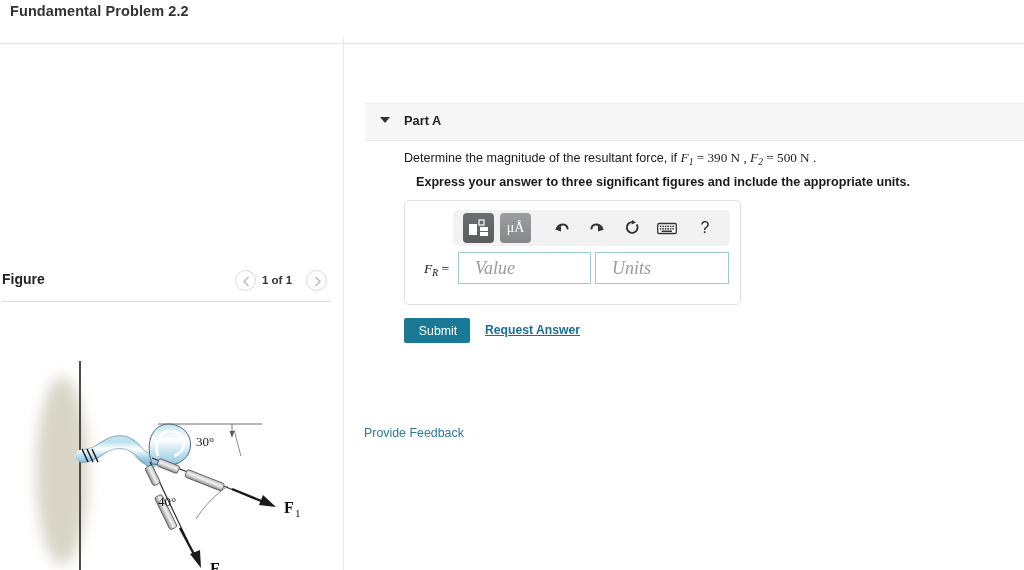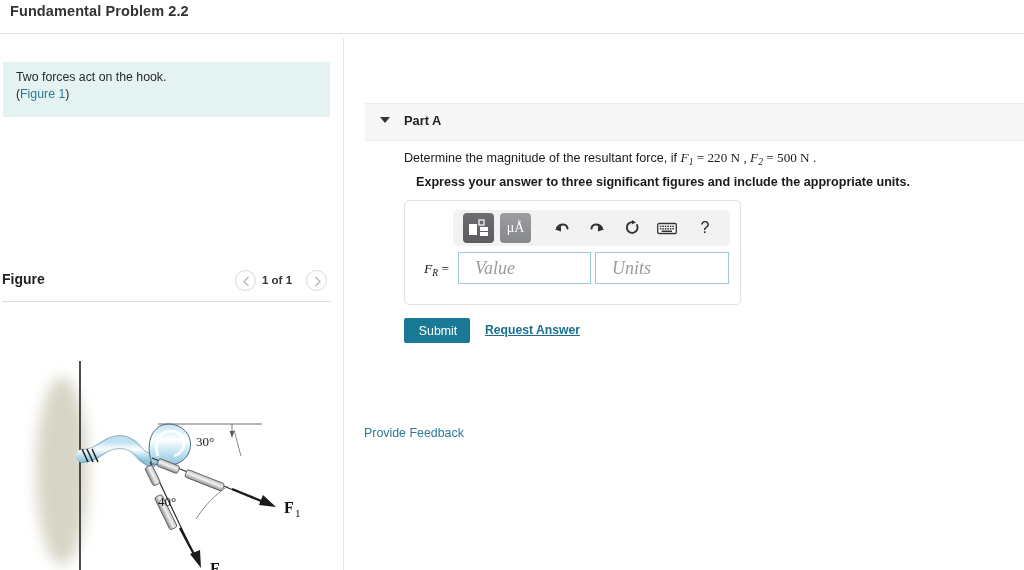--- a/index.html
+++ b/index.html
@@ -7,21 +7,21 @@
     margin: 0; padding: 0;
     width: 1024px; height: 570px;
     background: #ffffff;
     font-family: "Liberation Sans", sans-serif;
     overflow: hidden;
   }
   #root { position: relative; width: 1024px; height: 570px; }
 
   
   .page-header {
-    position: absolute; left: 0; top: 0; width: 1024px; height: 34px;
+    position: absolute; left: 0; top: 0; width: 1024px; height: 44px;
     border-bottom: 1px solid #e2e2e2; background: #fff;
   }
   .page-title {
     position: absolute; left: 10px; top: 3px;
     font-size: 14.5px; font-weight: bold; color: #333;
     letter-spacing: .1px;
   }
 
   
   .v-divider {
@@ -174,24 +174,20 @@
 <div id="root">
 
   <div class="page-header">
     <div class="page-title">Fundamental Problem 2.2</div>
   </div>
 
   <div class="v-divider"></div>
 
   <div class="left-col">
 
-    <div class="problem-box">
-      <div class="problem-text">Two forces act on the hook.</div>
-      <div class="figure-link-line"><span>(</span><a class="figure-link" href="#">Figure 1</a><span>)</span></div>
-    </div>
 
     <div class="figure-header">
       <div class="figure-label">Figure</div>
 
       <div class="nav-btn nav-prev">
         <svg width="11" height="13" viewBox="0 0 11 13">
           <polyline points="7.5,2 3,6.5 7.5,11" fill="none" stroke="#b9b9b9" stroke-width="1.4"></polyline>
         </svg>
       </div>
       <div class="nav-count">1 of 1</div>
@@ -275,21 +271,21 @@
       </svg>
     </div>
   </div>
 
   <div class="right-col">
 
     <div class="part-band"></div>
     <div class="part-caret"></div>
     <div class="part-title">Part A</div>
 
-    <div class="q-line"><span>Determine the magnitude of the resultant force, if </span><span class="mathv">F</span><span class="mathsub">1</span><span class="mathN"> = 220 N , </span><span class="mathv">F</span><span class="mathsub">2</span><span class="mathN"> = 500 N .</span></div>
+    <div class="q-line"><span>Determine the magnitude of the resultant force, if </span><span class="mathv">F</span><span class="mathsub">1</span><span class="mathN"> = 390 N , </span><span class="mathv">F</span><span class="mathsub">2</span><span class="mathN"> = 500 N .</span></div>
 
     <div class="q-strong">Express your answer to three significant figures and include the appropriate units.</div>
 
     <div class="answer-panel">
       <div class="toolbar">
 
         <div class="tb-btn tb-tpl">
           <svg width="31" height="30" viewBox="0 0 31 30">
             <rect x="6" y="11" width="8" height="11" fill="#ffffff"></rect>
             <rect x="16" y="7" width="5" height="5" fill="none" stroke="#ffffff" stroke-width="1.2"></rect>

